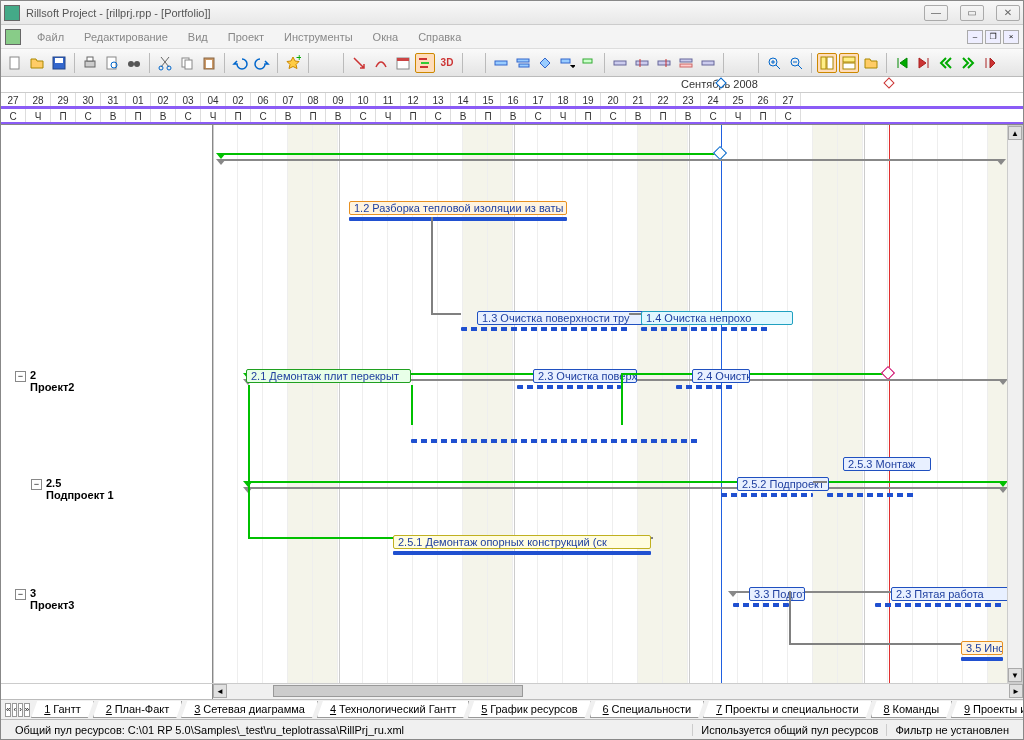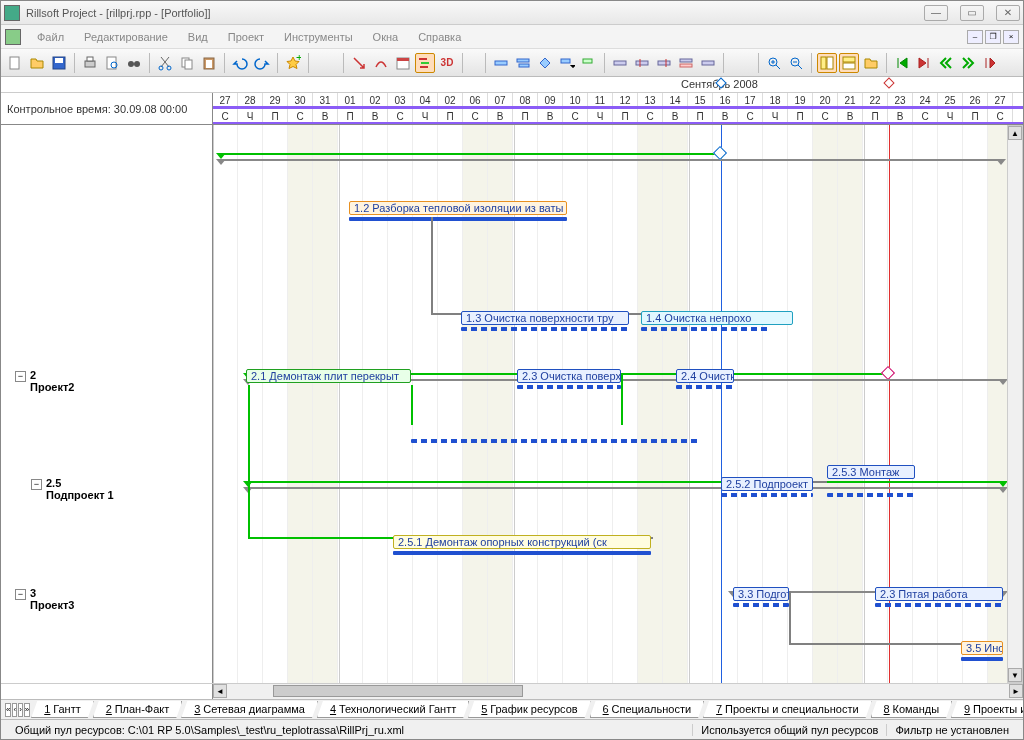--- a/index.html
+++ b/index.html
@@ -34,21 +34,21 @@
 .treeitem { position: absolute; left: 14px; display: flex; align-items: flex-start; }
 .treeitem .exp { width: 11px; height: 11px; border: 1px solid #888; background: #fff; display: flex; align-items: center; justify-content: center; font-size: 9px; line-height: 9px; margin-right: 4px; margin-top: 2px; cursor: pointer; }
 .treeitem .lbl { color: #000; }
 .treeitem.sub { left: 30px; }
 .gantt { flex: 1; position: relative; background: #fff; overflow: hidden; }
 .gridcol { position: absolute; top: 0; bottom: 0; border-right: 1px solid #eee; }
 .gridcol.weekend { background: #f4f4ea; }
 .wkcol { position: absolute; top: 0; bottom: 0; border-right: 1px solid #ccc; }
 .bar { position: absolute; height: 14px; border: 1px solid; border-radius: 2px; font-size: 10px; line-height: 12px; padding: 0 4px; white-space: nowrap; overflow: hidden; }
 .bar.orange { background: #fff4e0; border-color: #e89020; }
-.bar.blue { background: #e8f0ff; border-color: #2050c0; }
+.bar.blue { background: #e8f0ff; border-color: #2050c0; margin-left: 16px; }
 .bar.cyan { background: #e0f8ff; border-color: #20a0c0; }
 .bar.green { background: #e8ffe8; border-color: #20a020; }
 .bar.magenta { background: #ffe8ff; border-color: #c040c0; }
 .bar.yellow { background: #fffde0; border-color: #c0b020; }
 .bar .txt { color: #2040a0; }
 .progress { position: absolute; height: 4px; background: #2050d0; border-radius: 1px; }
 .progress.dashed { background: repeating-linear-gradient(90deg,#2050d0 0 6px,transparent 6px 10px); }
 .summary { position: absolute; height: 2px; background: #00c000; }
 .summary::before, .summary::after { content: ''; position: absolute; width: 0; height: 0; border-left: 5px solid transparent; border-right: 5px solid transparent; border-top: 6px solid #00c000; top: 0; }
 .summary::before { left: -5px; }
@@ -327,21 +327,20 @@
       </div>
   </div>
 
   <div class="content">
     <div class="monthhdr">
       <span class="mlabel">Сентябрь 2008</span>
       <div class="marker" style="left:716px;background:#fff;border:1px solid #06c"></div>
       <div class="marker" style="left:884px;background:#fff;border:1px solid #c33"></div>
     </div>
     <div class="timehdr">
-      <div class="leftpane">Контрольное время: 30.09.08 00:00</div>
       <div class="dayshdr">
         <div class="dayrow" id="daynums">
             <div class="daycell">27</div>
             <div class="daycell">28</div>
             <div class="daycell">29</div>
             <div class="daycell">30</div>
             <div class="daycell">31</div>
             <div class="daycell">01</div>
             <div class="daycell">02</div>
             <div class="daycell">03</div>
@@ -486,21 +485,21 @@
         <div class="bar green" style="left:33px;width:165px;top:244px"><span class="txt">2.1 Демонтаж плит перекрыт</span></div>
         <div class="bar blue" style="left:304px;width:104px;top:244px"><span class="txt">2.3 Очистка поверх</span></div>
         <div class="progress dashed" style="left:304px;width:104px;top:260px"></div>
         <div class="bar blue" style="left:463px;width:58px;top:244px"><span class="txt">2.4 Очистк</span></div>
         <div class="progress dashed" style="left:463px;width:58px;top:260px"></div>
 
         <div class="progress dashed" style="left:198px;width:288px;top:314px"></div>
 
         <div class="bar blue" style="left:508px;width:92px;top:352px"><span class="txt">2.5.2 Подпроект</span></div>
         <div class="progress dashed" style="left:508px;width:92px;top:368px"></div>
-        <div class="bar blue" style="left:614px;width:88px;top:340px"><span class="txt">2.5.3 Монтаж</span></div>
+        <div class="bar blue" style="left:614px;width:88px;top:332px"><span class="txt">2.5.3 Монтаж</span></div>
         <div class="progress dashed" style="left:614px;width:88px;top:368px"></div>
 
         <div class="bar yellow" style="left:180px;width:258px;top:410px"><span class="txt">2.5.1 Демонтаж опорных конструкций (ск</span></div>
         <div class="progress" style="left:180px;width:258px;top:426px"></div>
 
         <div class="bar blue" style="left:520px;width:56px;top:462px"><span class="txt">3.3 Подгот</span></div>
         <div class="progress dashed" style="left:520px;width:56px;top:478px"></div>
         <div class="bar blue" style="left:662px;width:128px;top:462px"><span class="txt">2.3 Пятая работа</span></div>
         <div class="progress dashed" style="left:662px;width:128px;top:478px"></div>
         <div class="bar orange" style="left:748px;width:42px;top:516px"><span class="txt">3.5 Инс</span></div>

